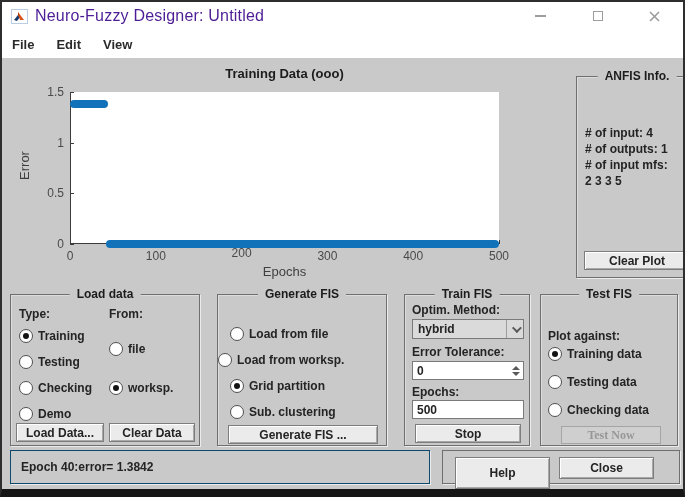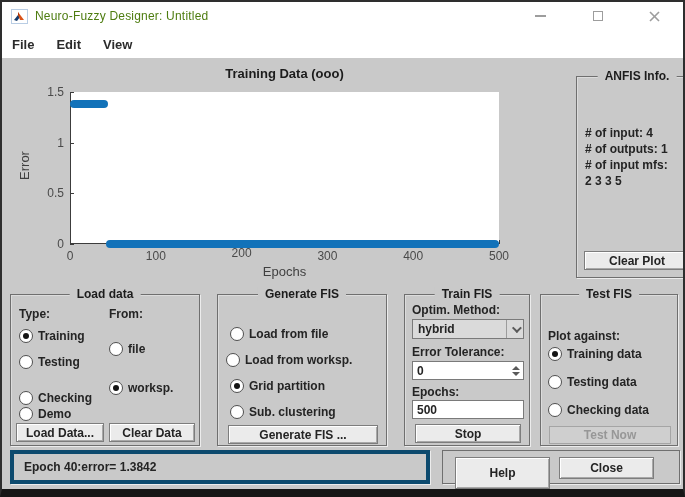--- a/index.html
+++ b/index.html
@@ -11,21 +11,21 @@
     border:2px solid #2e2e2e; border-bottom:8px solid #161616;
     background:#c9c9c9; overflow:hidden;
   }
 
   
   .titlebar {
     position:absolute; left:0; top:0; width:681px; height:28px;
     background:#ffffff; display:flex; align-items:center; padding-left:9px;
   }
   .app-icon { width:17px; height:15px; margin-right:7px; display:inline-flex; }
-  .title-text { font-size:12px; color:#4d7c0f; letter-spacing:.2px; }
+  .title-text { font-size:16px; color:#4c1d95; letter-spacing:.2px; }
   .win-controls { position:absolute; right:0; top:0; height:28px; display:flex; }
   .win-btn { width:57px; height:28px; display:flex; align-items:center; justify-content:center; cursor:default; }
   .glyph-min { width:11px; height:0; border-top:2px solid #9d9d9d; }
   .glyph-max { width:10px; height:10px; border:1.5px solid #9d9d9d; background:transparent; }
 
   
   .menubar {
     position:absolute; left:0; top:28px; width:681px; height:28px;
     background:#ffffff; display:flex; align-items:center; padding-left:10px;
   }
@@ -95,21 +95,21 @@
     font-family:"Liberation Sans","DejaVu Sans",sans-serif; }
   .spinbox { position:absolute; height:19px; background:#fff; border:1px solid #7a7a7a; display:flex; }
   .spin-val { flex:1; font-size:12px; font-weight:700; color:#242424; padding-left:4px; display:flex; align-items:center; }
   .spin-arrows { width:15px; display:flex; flex-direction:column; align-items:center; justify-content:center; gap:2px; }
   .tri-up { width:0; height:0; border-left:4px solid transparent; border-right:4px solid transparent; border-bottom:4px solid #5a5a5a; }
   .tri-down { width:0; height:0; border-left:4px solid transparent; border-right:4px solid transparent; border-top:4px solid #5a5a5a; }
 
   
   .status-box {
     position:absolute; left:8px; top:392px; width:420px; height:34px;
-    border:4px solid #0c4a6e; box-shadow:1px 1px 0 rgba(255,255,255,.65);
+    border:1px solid #0c4a6e; box-shadow:1px 1px 0 rgba(255,255,255,.65);
     display:flex; align-items:center; padding-left:10px;
   }
   .status-text { font-size:12px; font-weight:700; color:#242424; }
   .actions-box {
     position:absolute; left:440px; top:392px; width:238px; height:34px;
     border:1px solid #6f6f6f; box-shadow:1px 1px 0 rgba(255,255,255,.65);
   }
 </style>
 </head>
 <body>
@@ -172,21 +172,21 @@
       <span class="p-label" style="left:98px; top:12px;">From:</span>
 
       <div class="radio-row" style="left:8px; top:34px;">
         <span class="radio checked"></span>
         <span class="radio-label">Training</span>
       </div>
       <div class="radio-row" style="left:8px; top:60px;">
         <span class="radio"></span>
         <span class="radio-label">Testing</span>
       </div>
-      <div class="radio-row" style="left:8px; top:96px;">
+      <div class="radio-row" style="left:8px; top:86px;">
         <span class="radio"></span>
         <span class="radio-label">Checking</span>
       </div>
       <div class="radio-row" style="left:8px; top:112px;">
         <span class="radio"></span>
         <span class="radio-label">Demo</span>
       </div>
 
       <div class="radio-row" style="left:98px; top:47px;">
         <span class="radio"></span>
@@ -200,21 +200,21 @@
       <div class="btn" style="left:5px; top:128px; width:88px; height:19px;">Load Data...</div>
       <div class="btn" style="left:98px; top:128px; width:86px; height:19px;">Clear Data</div>
     </div>
 
     <div class="panel" style="left:215px; top:236px; width:170px; height:152px;">
       <span class="panel-title">Generate FIS</span>
       <div class="radio-row" style="left:12px; top:32px;">
         <span class="radio"></span>
         <span class="radio-label">Load from file</span>
       </div>
-      <div class="radio-row" style="left:8px; top:58px;justify-content:center;">
+      <div class="radio-row" style="left:0; top:58px;justify-content:center;">
         <span class="radio"></span>
         <span class="radio-label">Load from worksp.</span>
       </div>
       <div class="radio-row" style="left:12px; top:84px;">
         <span class="radio checked"></span>
         <span class="radio-label">Grid partition</span>
       </div>
       <div class="radio-row" style="left:12px; top:110px;">
         <span class="radio"></span>
         <span class="radio-label">Sub. clustering</span>
@@ -252,21 +252,21 @@
         <span class="radio-label">Training data</span>
       </div>
       <div class="radio-row" style="left:7px; top:80px;">
         <span class="radio"></span>
         <span class="radio-label">Testing data</span>
       </div>
       <div class="radio-row" style="left:7px; top:108px;">
         <span class="radio"></span>
         <span class="radio-label">Checking data</span>
       </div>
-      <div class="btn disabled" style="left:8px; top:131px; width:122px; height:18px;">Test Now</div>
+      <div class="btn disabled" style="left:20px; top:131px; width:100px; height:18px;font-family:Liberation Serif, serif;">Test Now</div>
     </div>
 
     <div class="status-box">
       <span class="status-text">Epoch 40:error= 1.3842</span>
     </div>
     <div class="actions-box">
       <div class="btn" style="left:12px; top:6px; width:95px; height:32px;">Help</div>
       <div class="btn" style="left:116px; top:6px; width:95px; height:22px;">Close</div>
     </div>
 

